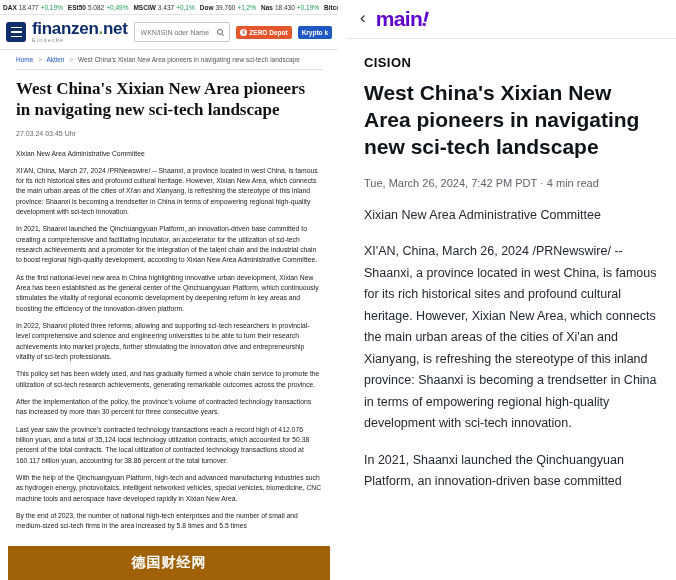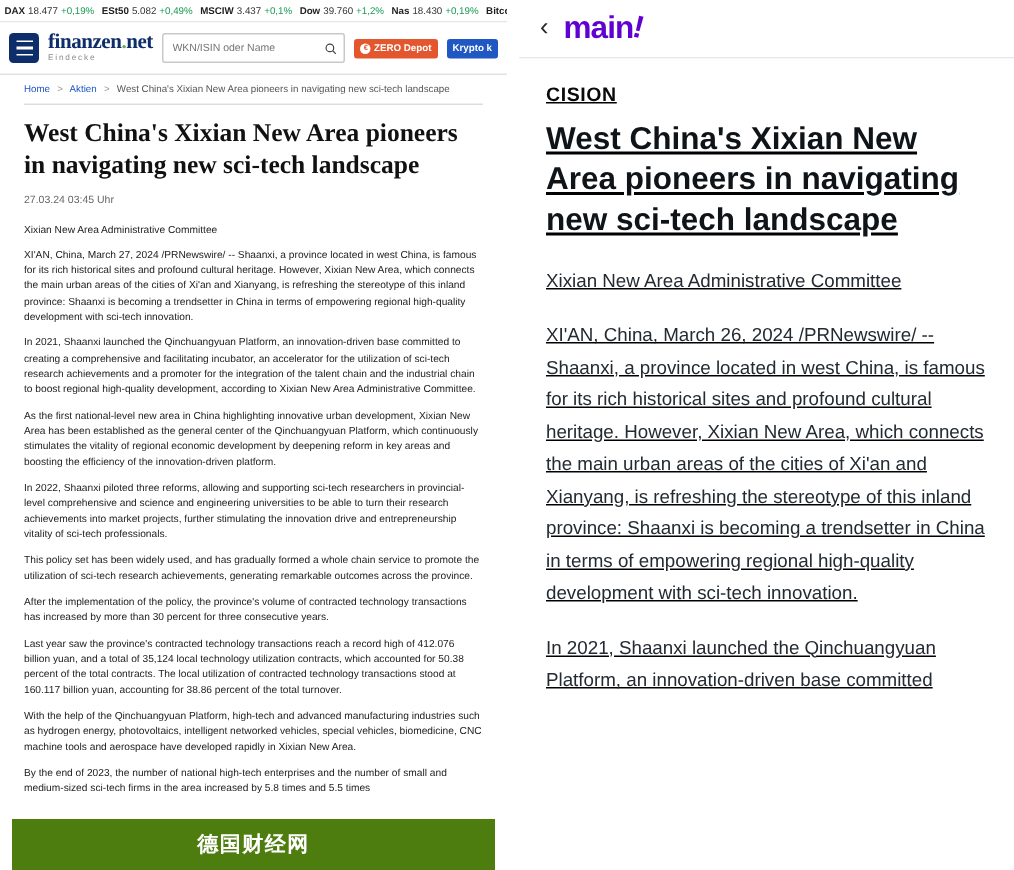--- a/index.html
+++ b/index.html
@@ -60,21 +60,21 @@
   .hamburger {
     width: 20px; height: 20px;
     background: #0d2d6b;
     border-radius: 3px;
     display: flex; flex-direction: column;
     justify-content: center; align-items: center; gap: 3px;
     flex: 0 0 auto;
   }
   .hamburger i { display:block; width: 11px; height: 1.6px; background: #fff; }
   .brand { display: flex; flex-direction: column; line-height: 1; flex: 0 0 auto; }
-  .brand .b1 { font-size: 14px; font-weight: bold; color: #0d2d6b; letter-spacing: -0.3px; font-family: Liberation Serif, serif; }
+  .brand .b1 { font-size: 17px; font-weight: bold; color: #0d2d6b; letter-spacing: -0.3px; }
   .brand .b1 .dot { color: #6aa84f; }
   .brand .b1 .net { font-weight: bold; color: #0d2d6b; }
   .brand .b2 { font-size: 5.5px; color: #8a8a8a; letter-spacing: 1.2px; margin-top: 1px; }
   .searchbox {
     flex: 1 1 auto;
     height: 18px;
     border: 1px solid #c9c9c9;
     border-radius: 2px;
     display: flex;
     align-items: center;
@@ -153,21 +153,20 @@
     font-size: 21px; font-weight: bold; color: #5f01d1;
     letter-spacing: -0.6px; font-family: "Liberation Sans", sans-serif;
   }
   .yahoo-logo .ex { display: inline-block; transform: rotate(14deg); }
   .y-body {
     padding: 16px 18px 0 18px;
     height: 500px;
     overflow: hidden;
     box-sizing: border-box;
     background: #fff;
-    text-decoration: underline;
   }
   .cision {
     font-size: 13px;
     font-weight: bold;
     color: #0a0a0a;
     letter-spacing: 0.4px;
     margin-bottom: 10px;
     font-family: "Liberation Sans", sans-serif;
   }
   .y-title {
@@ -185,21 +184,21 @@
     line-height: 1.72;
     color: #232a31;
     margin: 0 0 15px 0;
   }
 
   
   .footer {
     position: absolute;
     bottom: 0;
     height: 34px;
-    background: #4d7c0f;
+    background: #a16207;
     color: #ffffff;
     display: flex;
     align-items: center;
     justify-content: center;
     font-size: 14px;
     font-weight: bold;
     letter-spacing: 1px;
   }
   .footer.left  { left: 8px;   width: 322px; }
 </style>
@@ -304,20 +303,21 @@
   <div class="panel right">
 
     <div class="y-header">
       <span class="back-chevron">‹</span>
       <span class="yahoo-logo"><span>main</span><span class="ex">!</span></span>
     </div>
 
     <div class="y-body">
       <div class="cision"><span>CISION</span></div>
       <h1 class="y-title">West China's Xixian New Area pioneers in navigating new sci-tech landscape</h1>
+      <div class="y-meta">Tue, March 26, 2024, 7:42 PM PDT  ·  4 min read</div>
       <p class="para">Xixian New Area Administrative Committee</p>
       <p class="para">XI'AN, China, March 26, 2024 /PRNewswire/ -- Shaanxi, a province located in west China, is famous for its rich historical sites and profound cultural heritage. However, Xixian New Area, which connects the main urban areas of the cities of Xi'an and Xianyang, is refreshing the stereotype of this inland province: Shaanxi is becoming a trendsetter in China in terms of empowering regional high-quality development with sci-tech innovation.</p>
       <p class="para">In 2021, Shaanxi launched the Qinchuangyuan Platform, an innovation-driven base committed</p>
     </div>
 
   </div>
 
 </div>
 
 </body></html>

